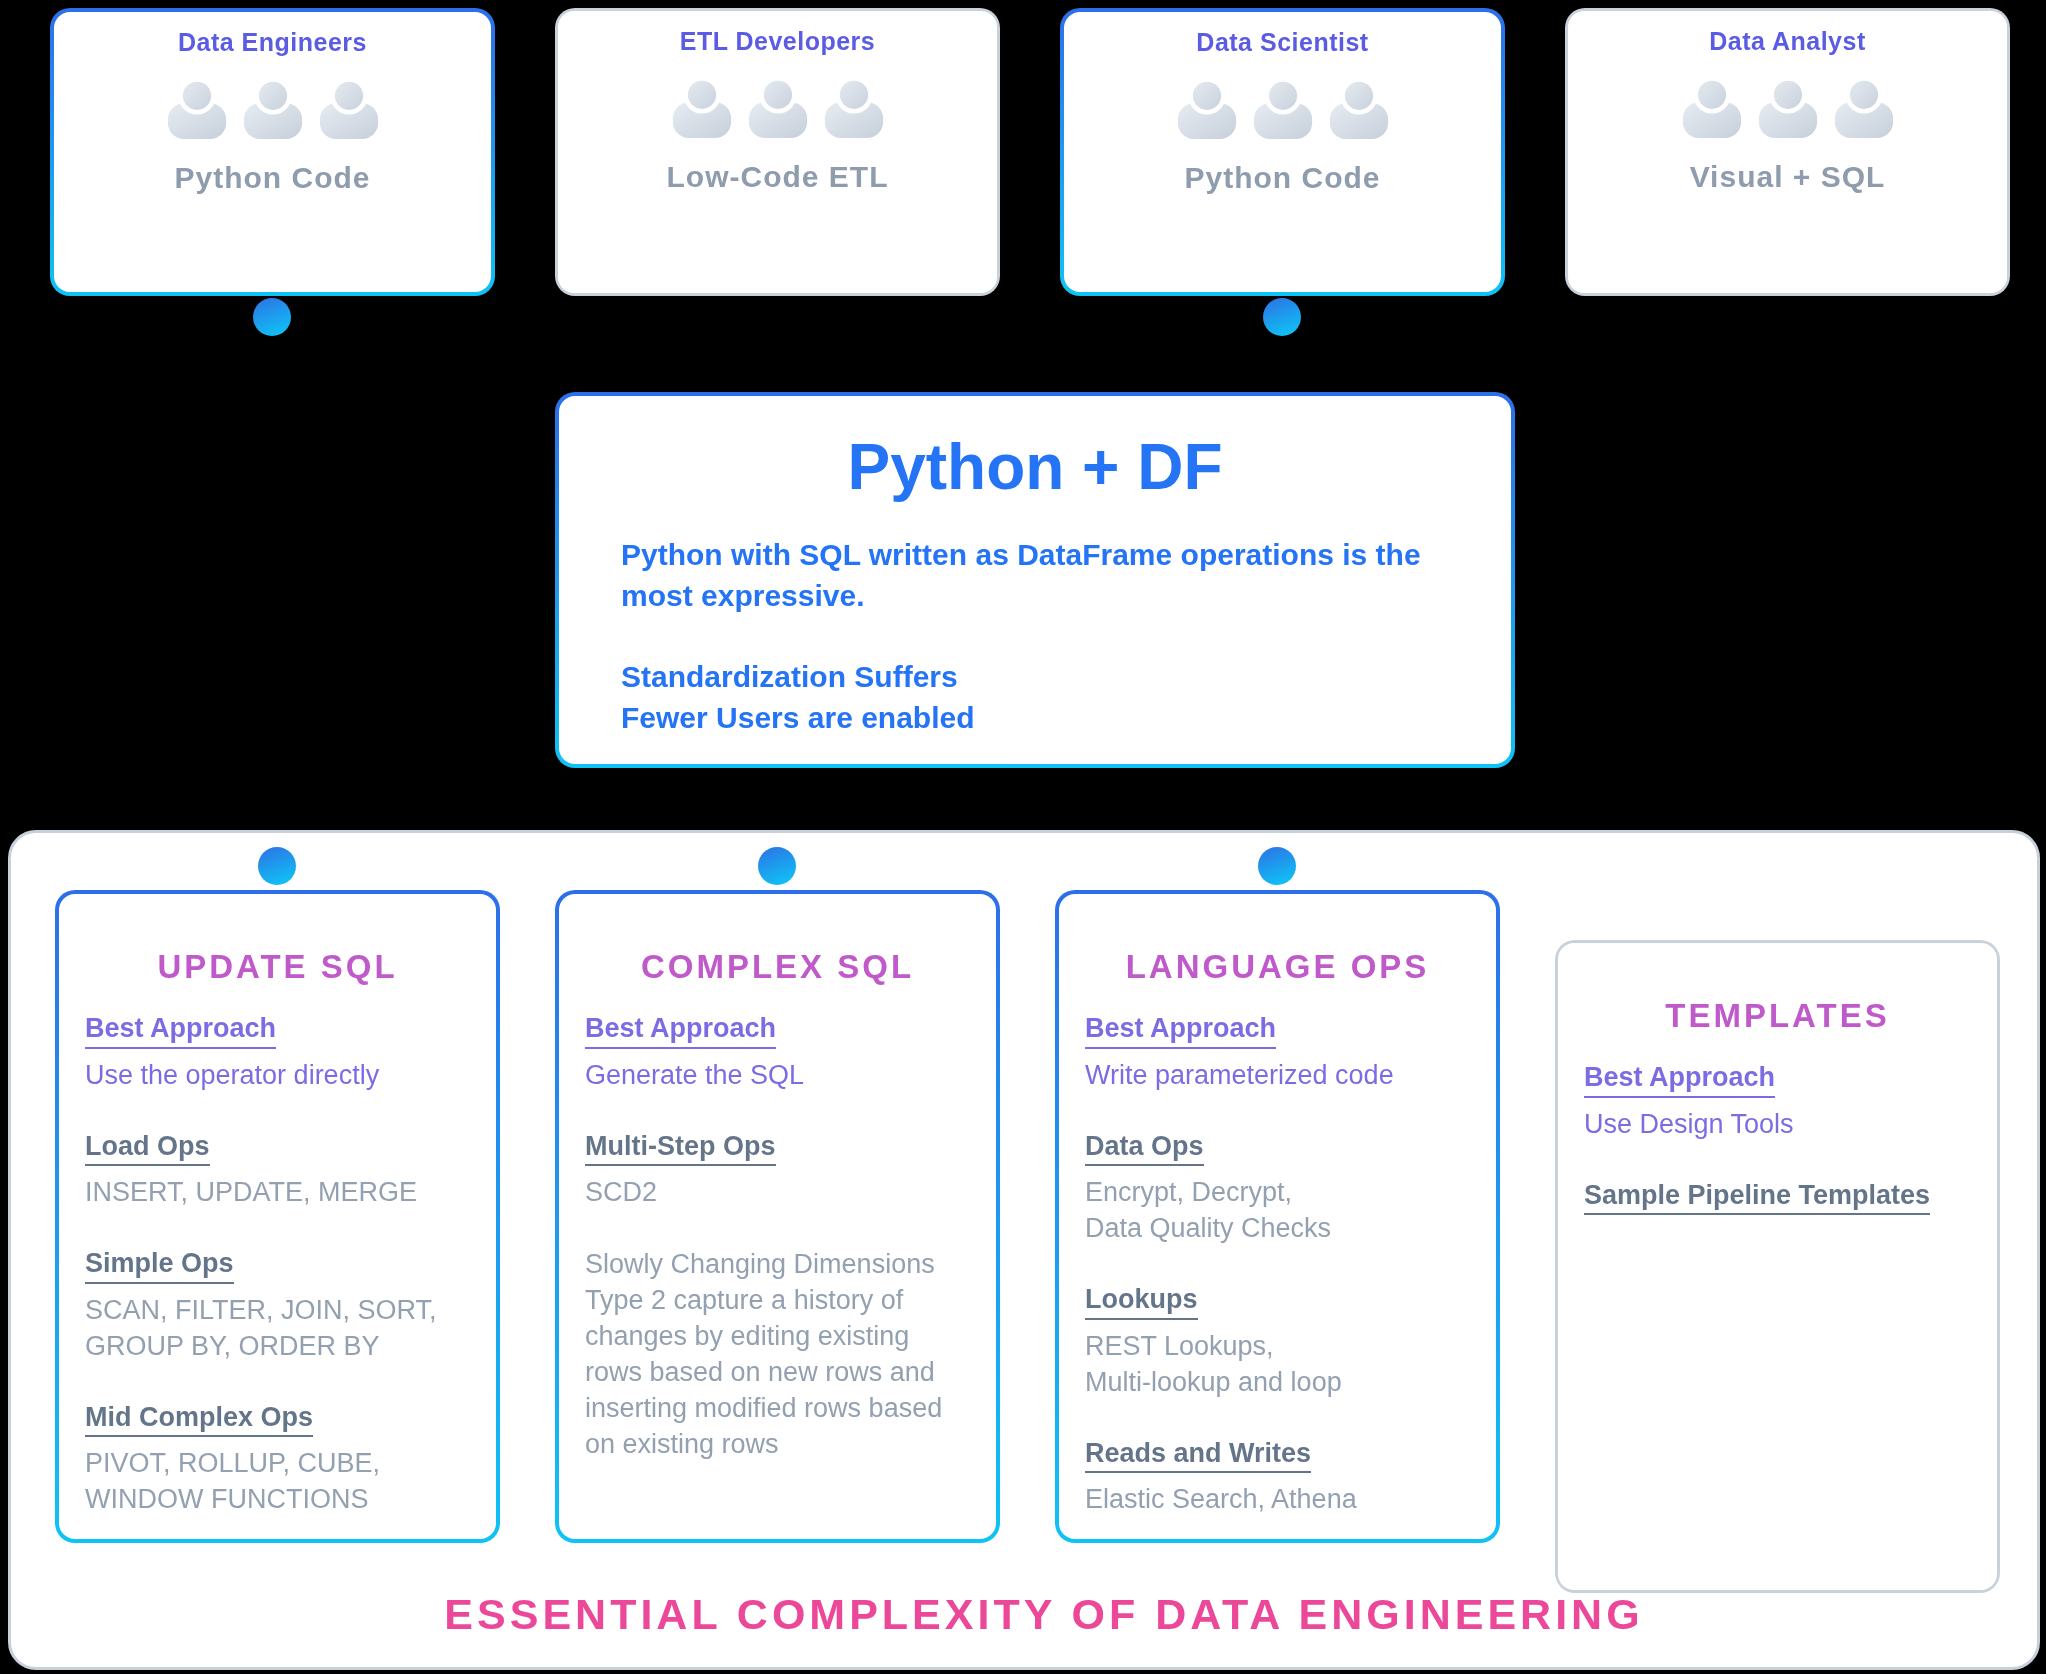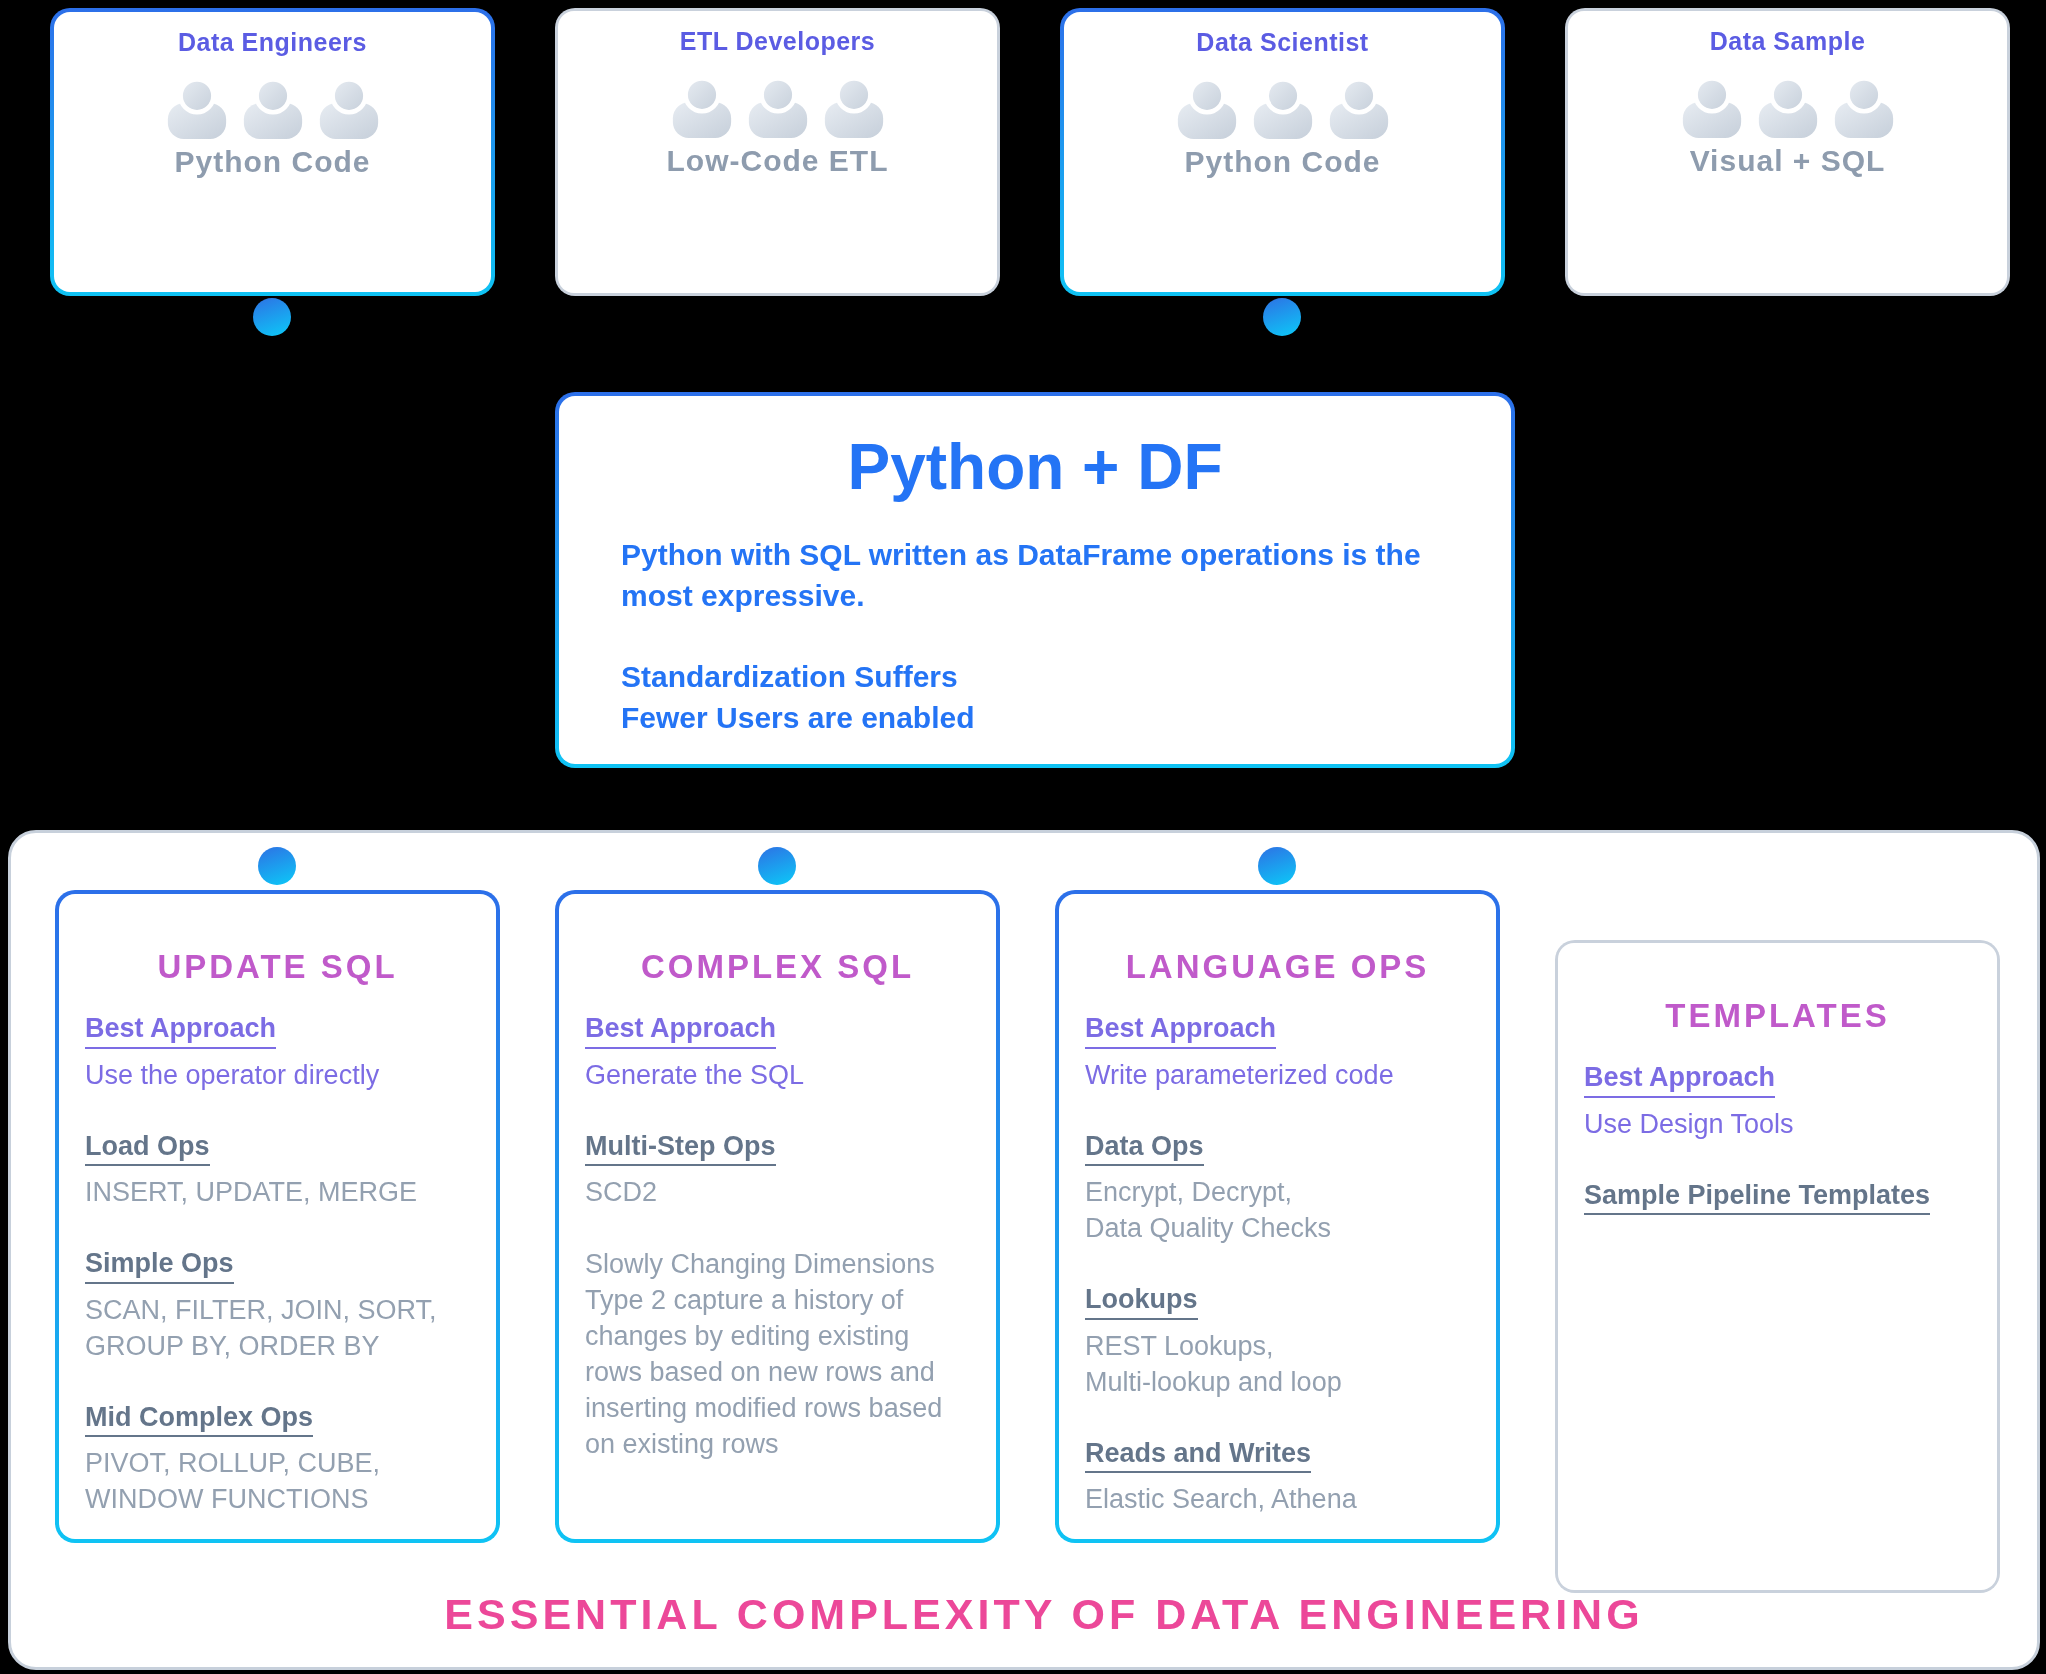--- a/index.html
+++ b/index.html
@@ -10,21 +10,21 @@
   .gradwrap{position:absolute;background:linear-gradient(180deg,#2c6fe9 0%,#0fc3f4 100%);
             border-radius:20px;padding:4px;box-sizing:border-box;}
   .graywrap{position:absolute;background:#c9d1dc;border-radius:20px;padding:3px;box-sizing:border-box;}
   .cardinner{width:100%;height:100%;background:#fff;border-radius:16px;box-sizing:border-box;
              display:flex;flex-direction:column;align-items:center;}
 
   
   .tcard{width:445px;height:288px;}
   .tcard .ttl{margin-top:16px;font-size:25px;font-weight:bold;color:#5b5ce3;letter-spacing:.5px;}
   .ticons{display:flex;gap:8px;margin-top:20px;}
-  .tcard .lbl{margin-top:6px;font-size:30px;font-weight:bold;color:#8e9cae;letter-spacing:1px;}
+  .tcard .lbl{margin-top:22px;font-size:30px;font-weight:bold;color:#8e9cae;letter-spacing:1px;}
 
   
   .dot{position:absolute;width:38px;height:38px;border-radius:50%;
        background:linear-gradient(160deg,#2a7ae6 10%,#0fc1f6 90%);}
 
   
   .pycard{width:960px;height:376px;}
   .pycard .cardinner{align-items:stretch;}
   .py-title{margin-top:34px;text-align:center;font-size:64px;font-weight:bold;color:#2474f5;}
   .py-body{margin:30px 60px 0 62px;font-size:30px;font-weight:bold;color:#2474f5;line-height:1.37;}
@@ -133,21 +133,21 @@
             <rect x="5" y="28" width="62" height="38" rx="17" fill="url(#pgrad)"></rect>
             <circle cx="36" cy="20" r="17.5" fill="url(#pgrad)" stroke="#fff" stroke-width="5"></circle>
           </svg>
       </div>
       <div class="lbl">Python Code</div>
     </div>
   </div>
 
   <div class="graywrap tcard" style="left:1565px;top:8px;">
     <div class="cardinner">
-      <div class="ttl">Data Sample</div>
+      <div class="ttl">Data Analyst</div>
       <div class="ticons">
         <svg class="person" width="68" height="62" viewBox="0 0 72 66">
             <rect x="5" y="28" width="62" height="38" rx="17" fill="url(#pgrad)"></rect>
             <circle cx="36" cy="20" r="17.5" fill="url(#pgrad)" stroke="#fff" stroke-width="5"></circle>
           </svg>
         <svg class="person" width="68" height="62" viewBox="0 0 72 66">
             <rect x="5" y="28" width="62" height="38" rx="17" fill="url(#pgrad)"></rect>
             <circle cx="36" cy="20" r="17.5" fill="url(#pgrad)" stroke="#fff" stroke-width="5"></circle>
           </svg>
         <svg class="person" width="68" height="62" viewBox="0 0 72 66">

